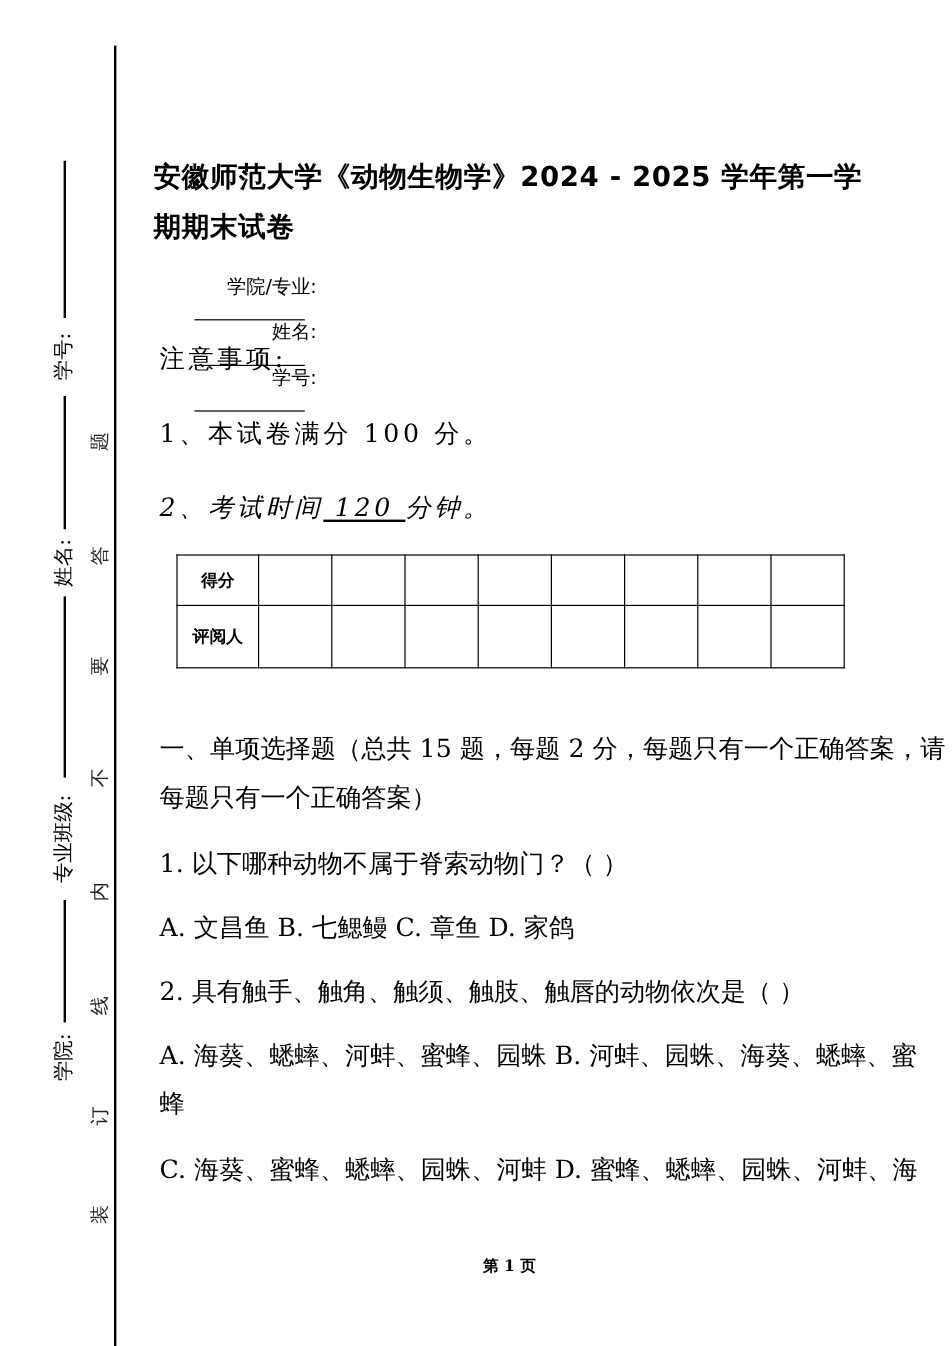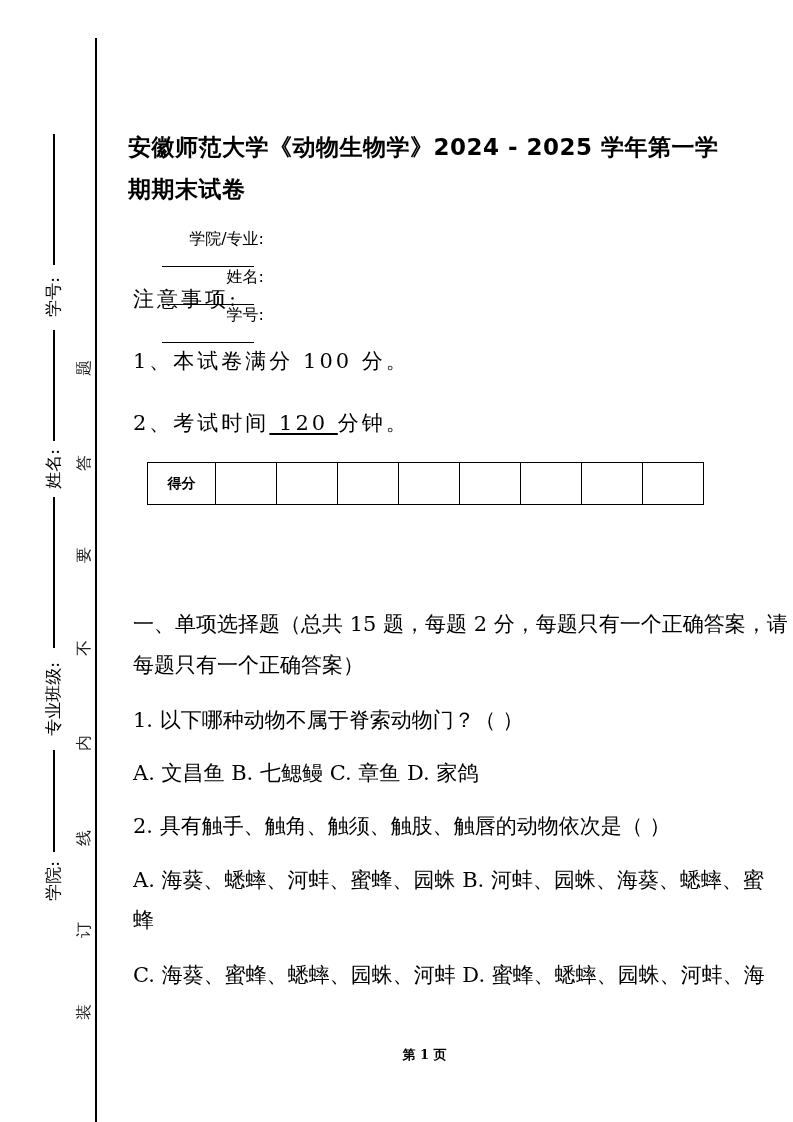--- a/index.html
+++ b/index.html
@@ -65,28 +65,39 @@
   <span>学院/专业:</span>
   <span class="blank"></span>
   <span>姓名:</span>
   <span class="blank"></span>
   <span>学号:</span>
   <span class="blank"></span>
 </div>
 
 <div class="line spaced" style="top:285px;">注意事项:</div>
 <div class="line spaced" style="top:347px;">1、本试卷满分 100 分。</div>
-<div class="line spaced" style="top:409px;">
+<div class="line spaced" style="top:409px;font-style:italic;">
   <span>2、考试时间</span><span class="u" style="white-space:pre;"> 120 </span><span>分钟。</span>
 </div>
 
 <table class="score">
   <tbody>
   <tr class="r1">
     <td class="rh">得分</td>
+    <td class="c"></td>
+    <td class="c"></td>
+    <td class="c"></td>
+    <td class="c"></td>
+    <td class="c"></td>
+    <td class="c"></td>
+    <td class="c"></td>
+    <td class="c"></td>
+  </tr>
+  <tr class="r2">
+    <td class="rh">评阅人</td>
     <td class="c"></td>
     <td class="c"></td>
     <td class="c"></td>
     <td class="c"></td>
     <td class="c"></td>
     <td class="c"></td>
     <td class="c"></td>
     <td class="c"></td>
   </tr>
 </tbody>

